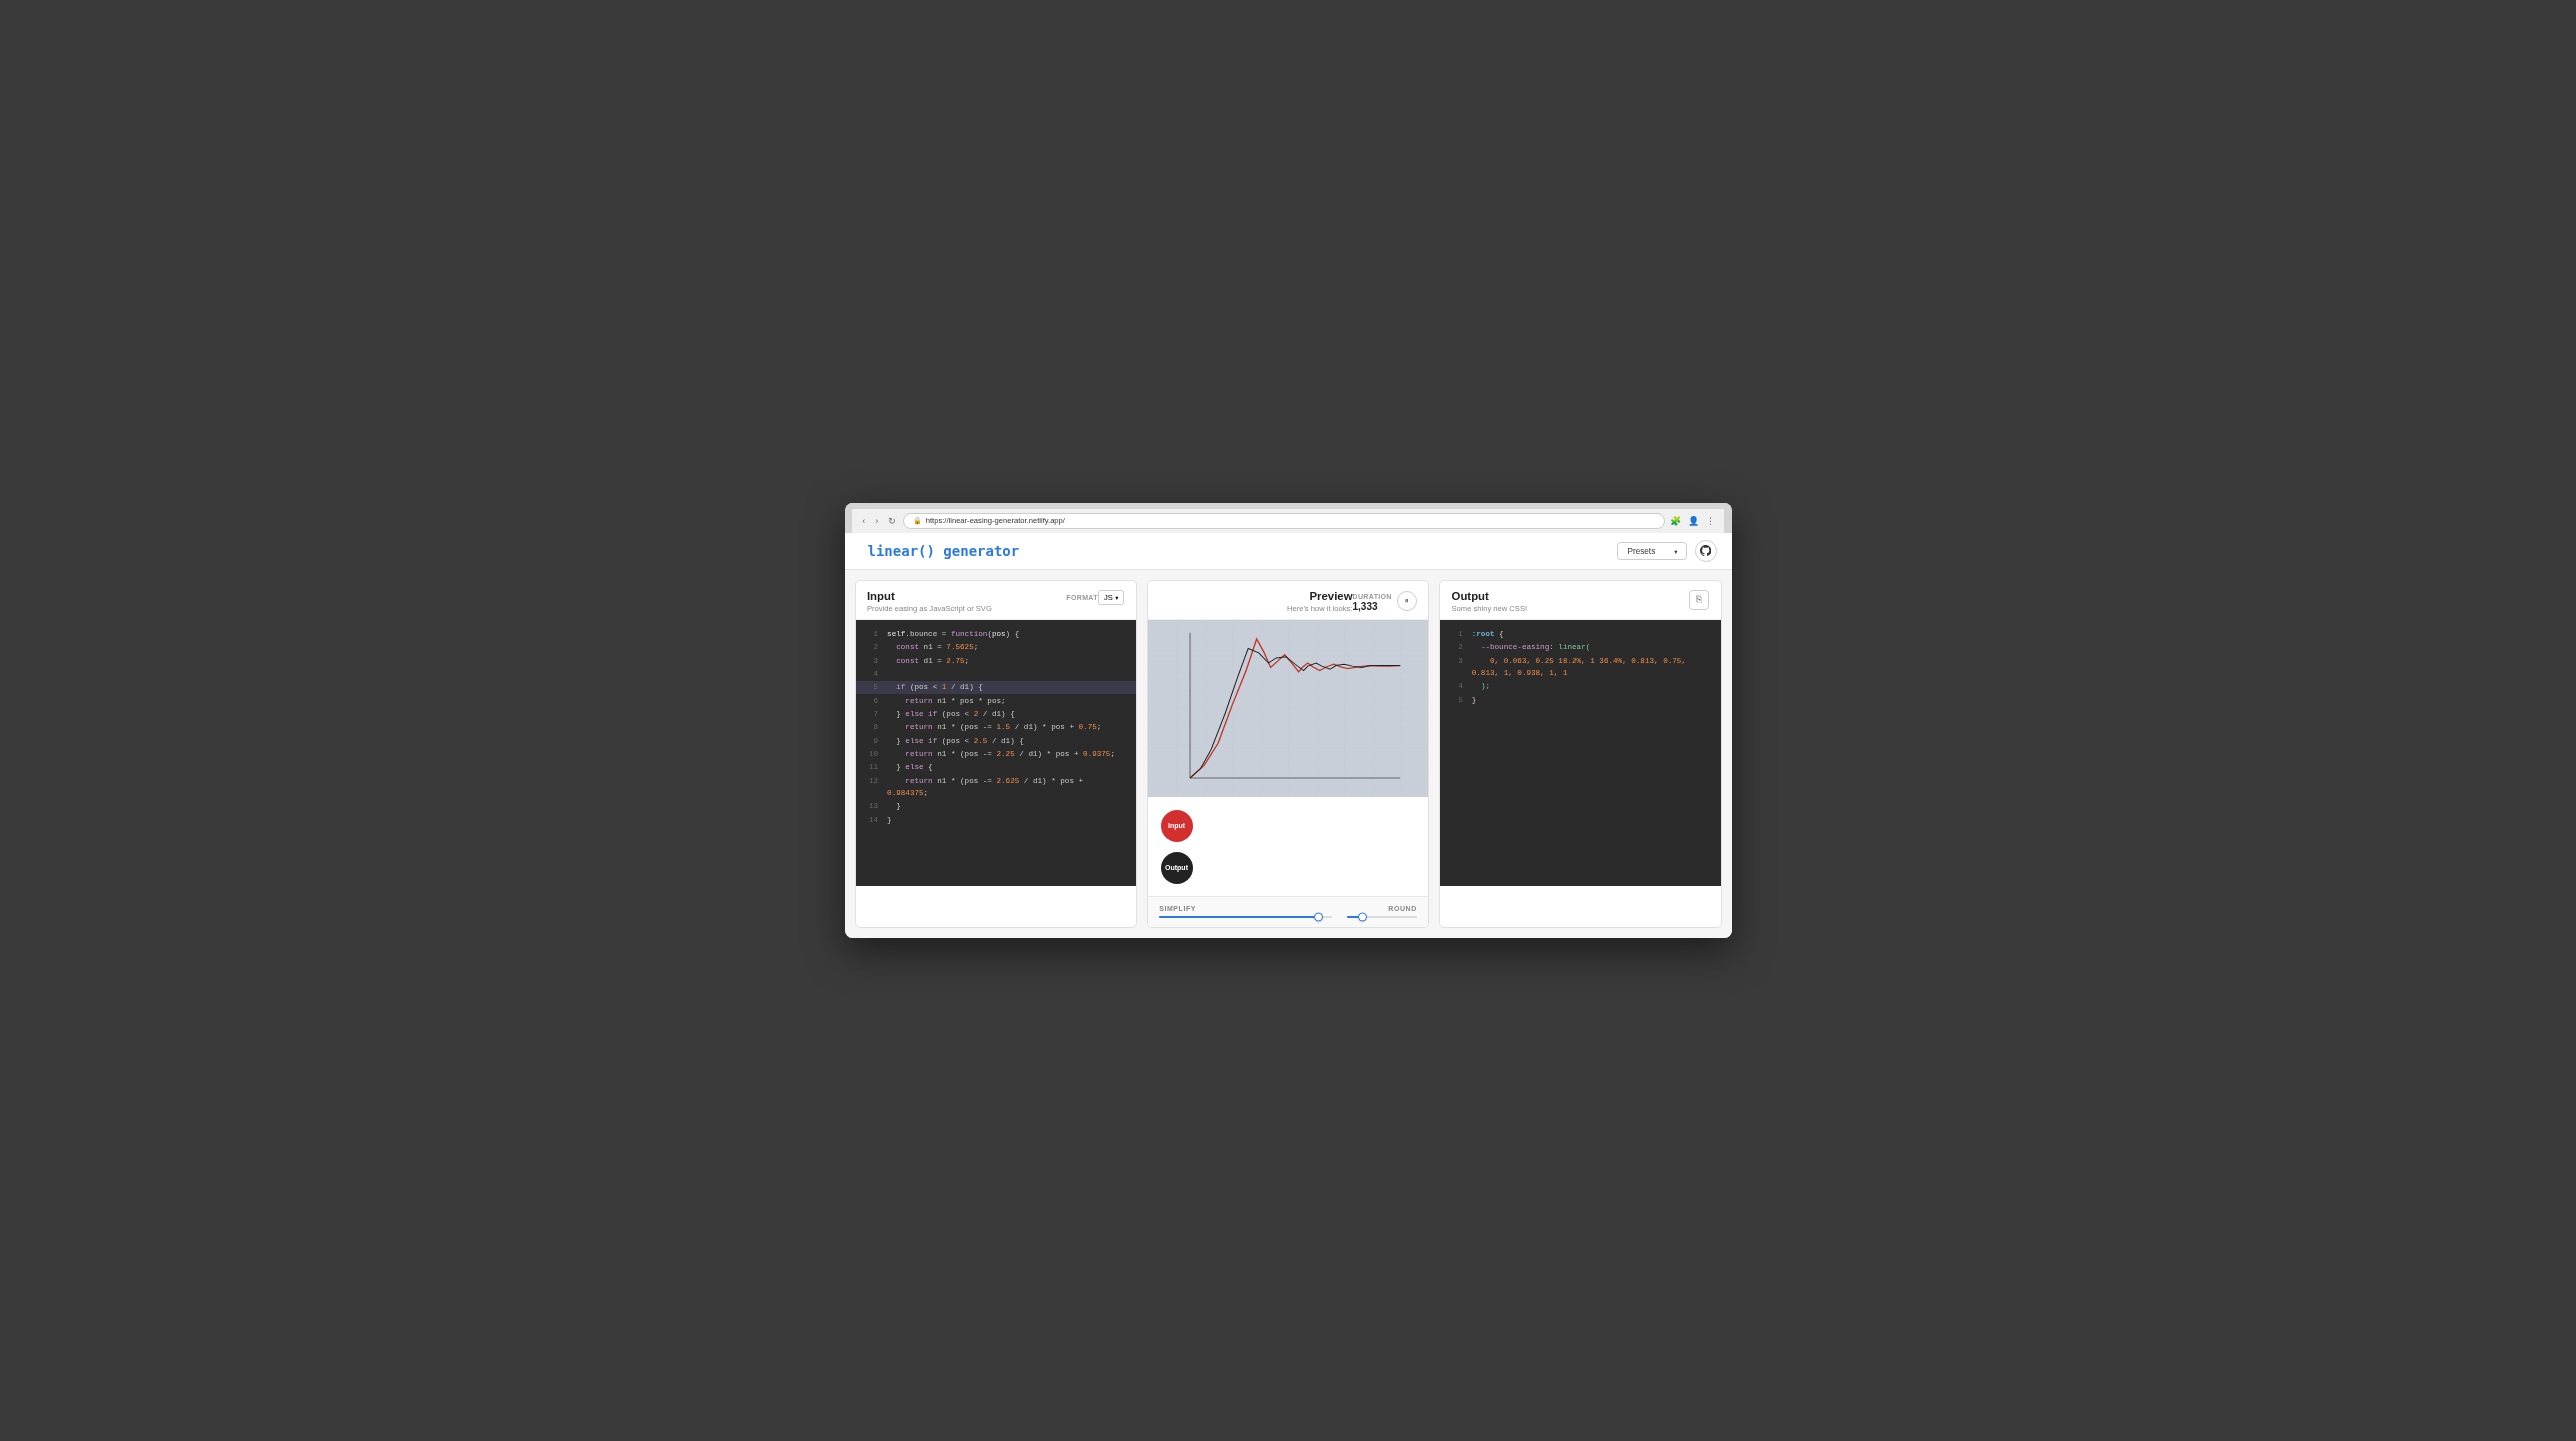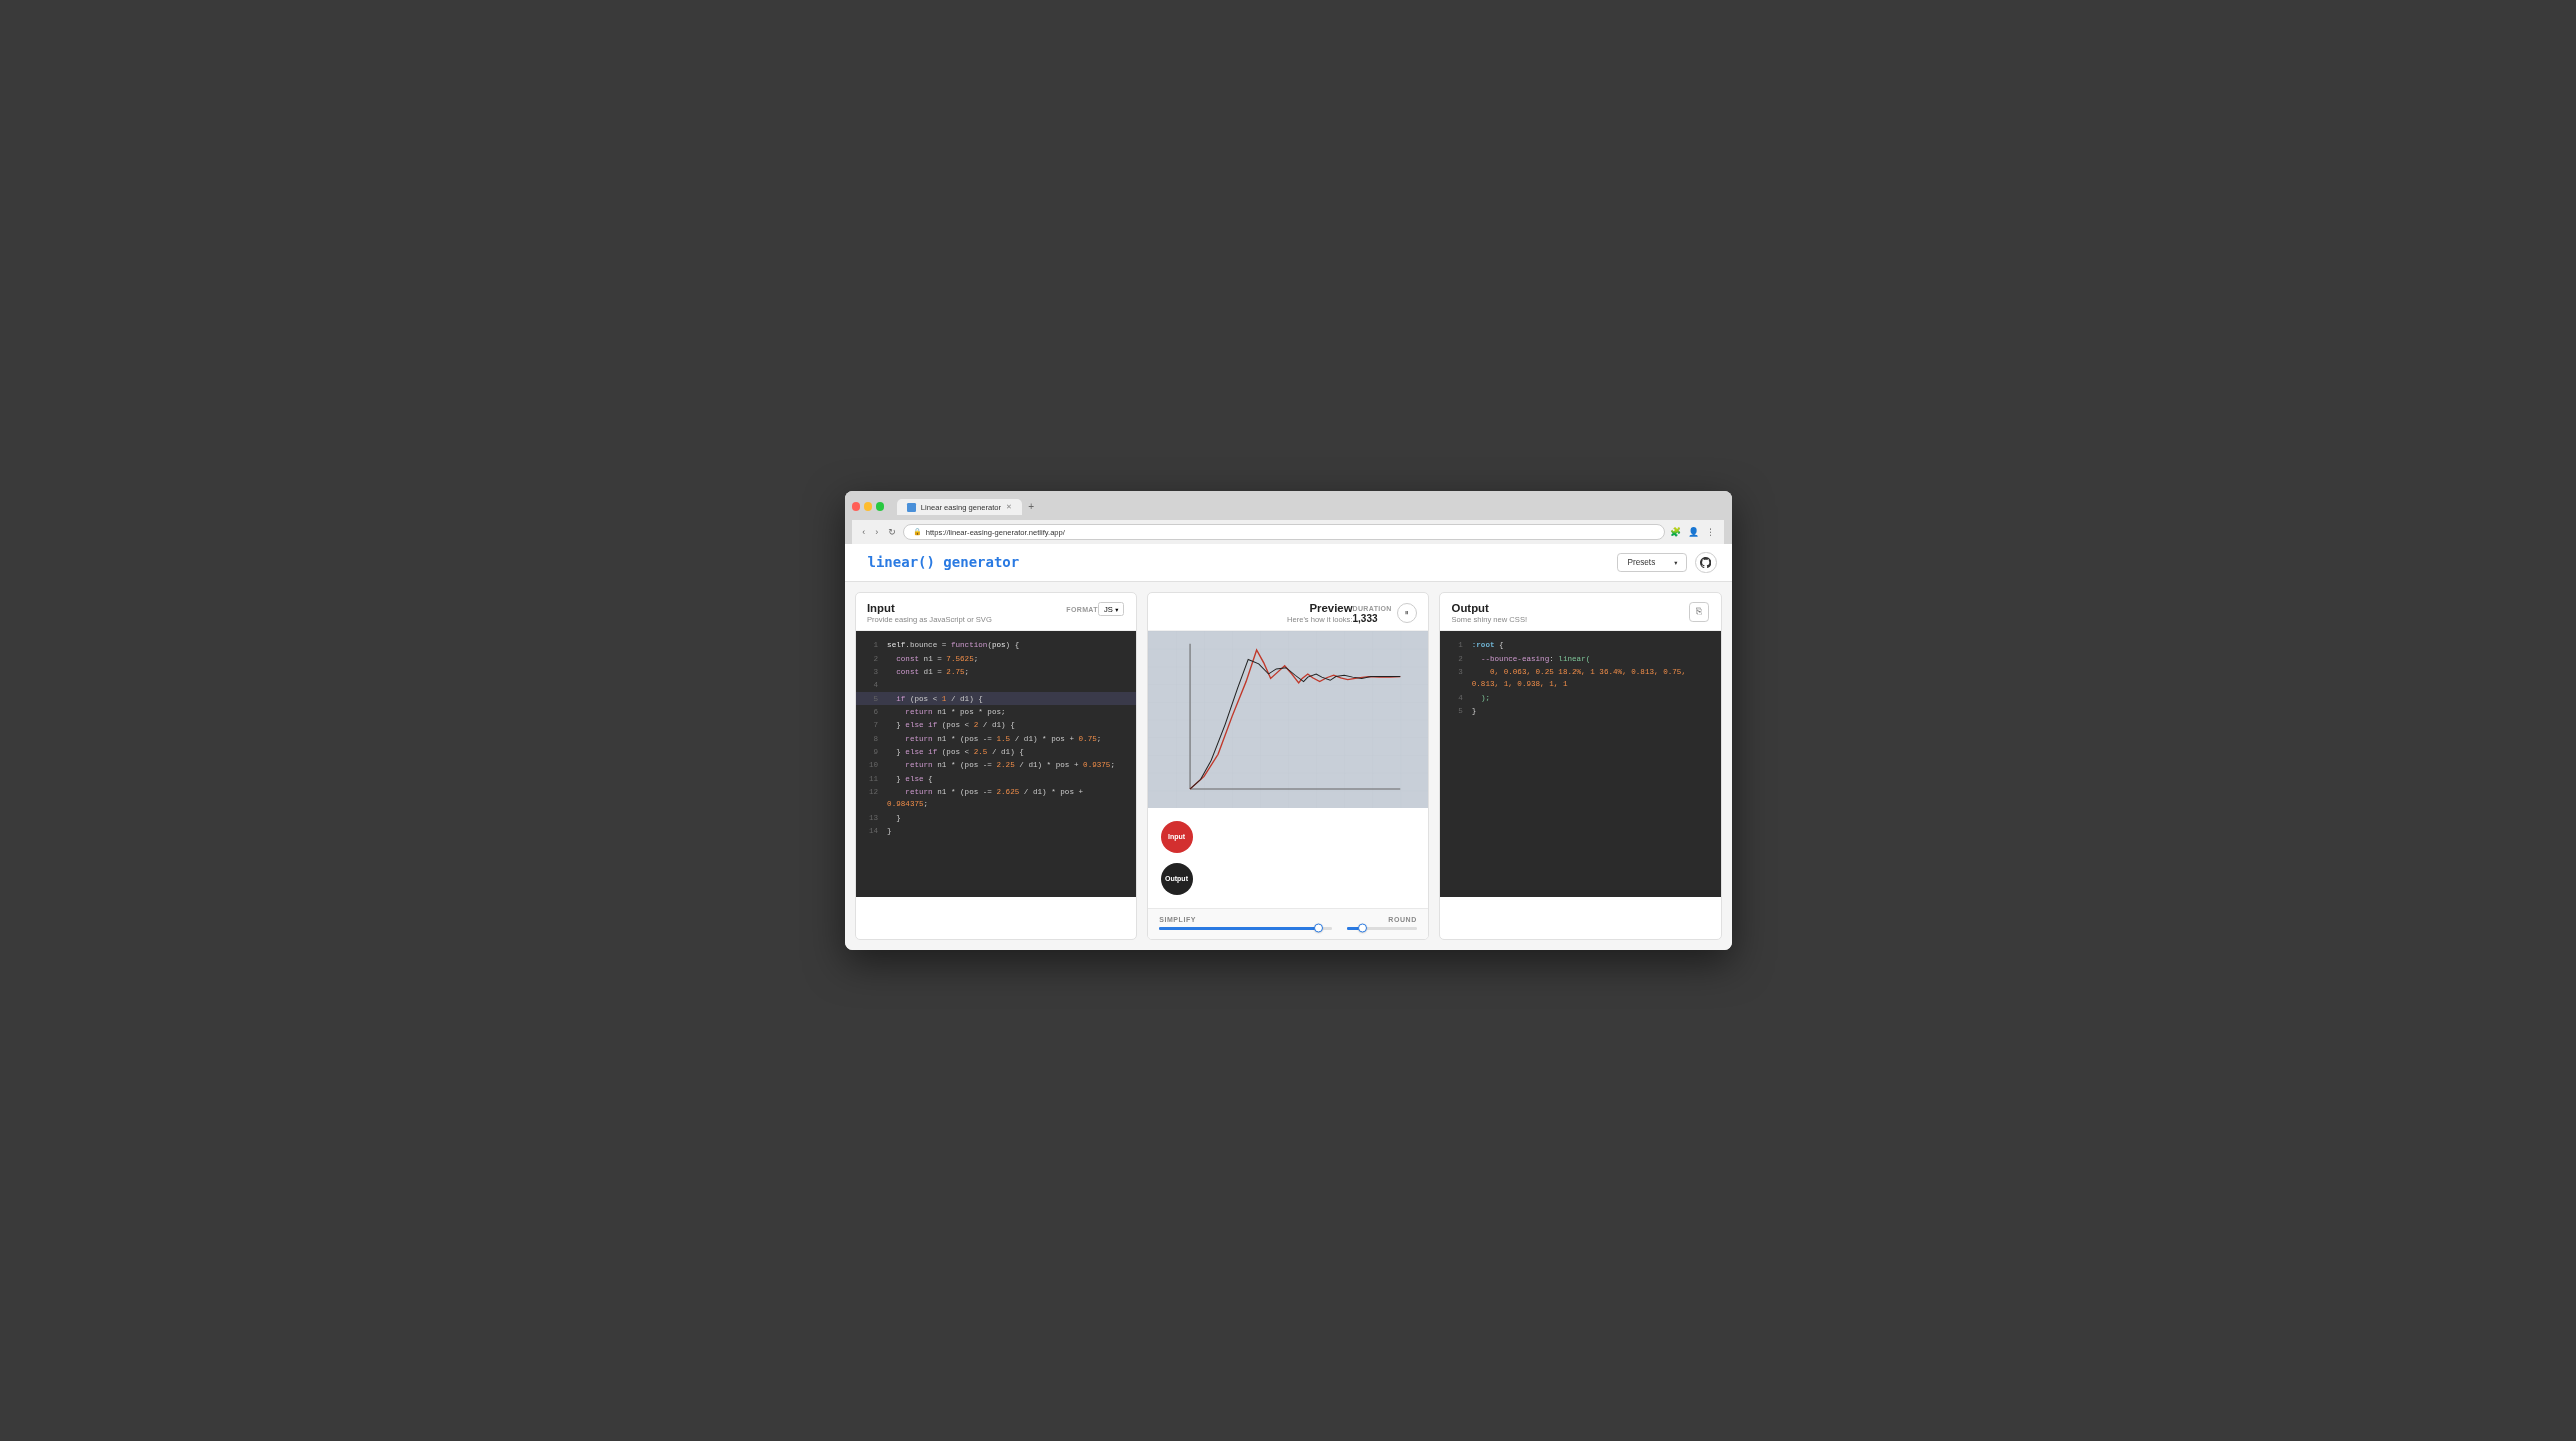--- a/index.html
+++ b/index.html
@@ -435,35 +435,20 @@
     .css-val { color: #7ec699; }
     .css-fn { color: #cc99cd; }
     .css-num { color: #f08d49; }
   </style>
 </head>
 <body>
 
 <div class="browser-window">
 
   <div class="browser-chrome">
-    <div class="browser-title-bar">
-      <div class="traffic-lights">
-        <div class="traffic-light tl-red"></div>
-        <div class="traffic-light tl-yellow"></div>
-        <div class="traffic-light tl-green"></div>
-      </div>
-      <div class="tab-bar">
-        <div class="tab">
-          <span class="tab-favicon"></span>
-          <span>Linear easing generator</span>
-          <span class="tab-close">✕</span>
-        </div>
-        <div class="tab-new">+</div>
-      </div>
-    </div>
     <div class="browser-toolbar">
       <button class="nav-btn">‹</button>
       <button class="nav-btn">›</button>
       <button class="nav-btn">↻</button>
       <div class="address-bar">
         <span class="address-bar-lock">🔒</span>
         <span style="font-size:7.6px;color:#333;">https://linear-easing-generator.netlify.app/</span>
       </div>
       <div class="browser-actions">
         <button class="browser-action-btn">🧩</button>

